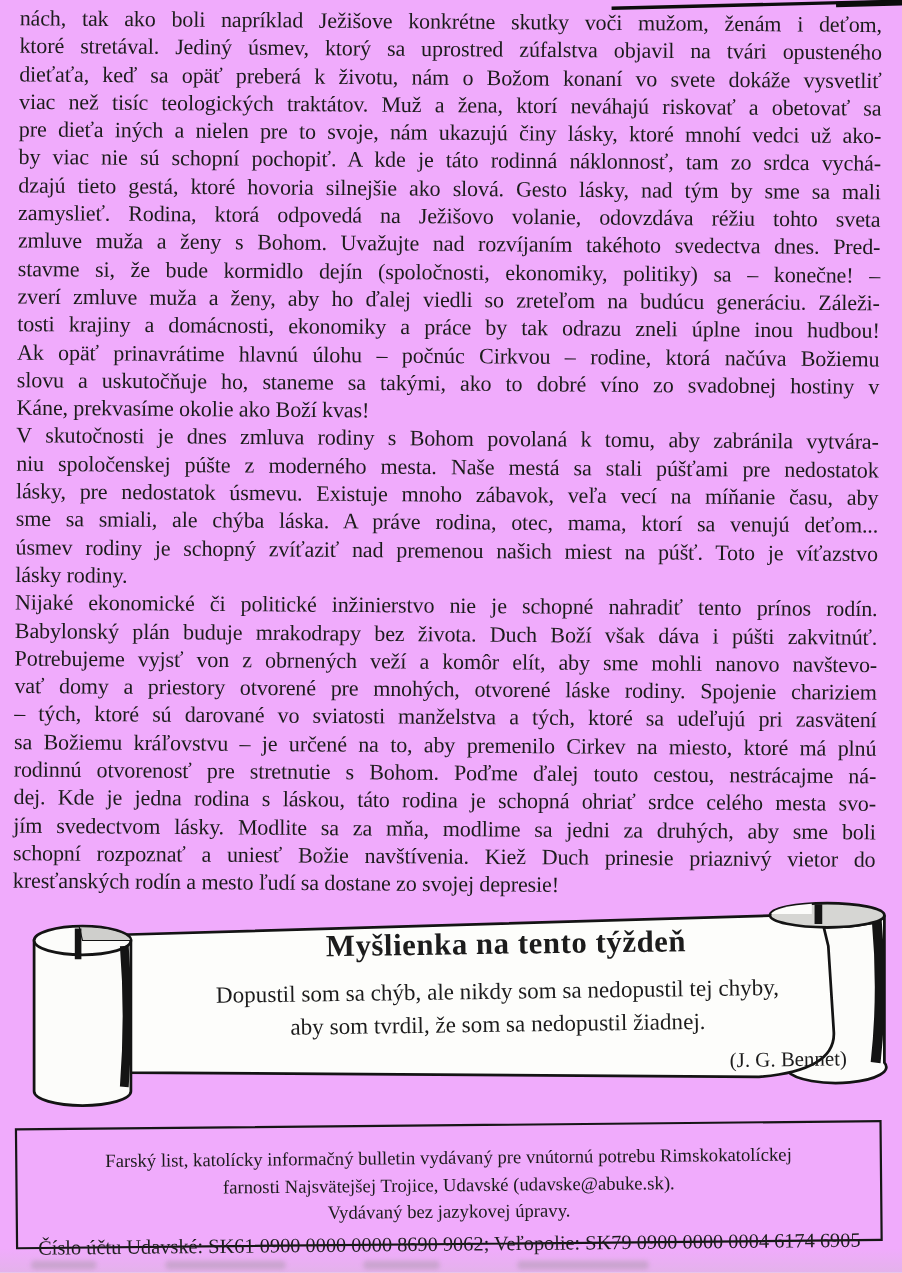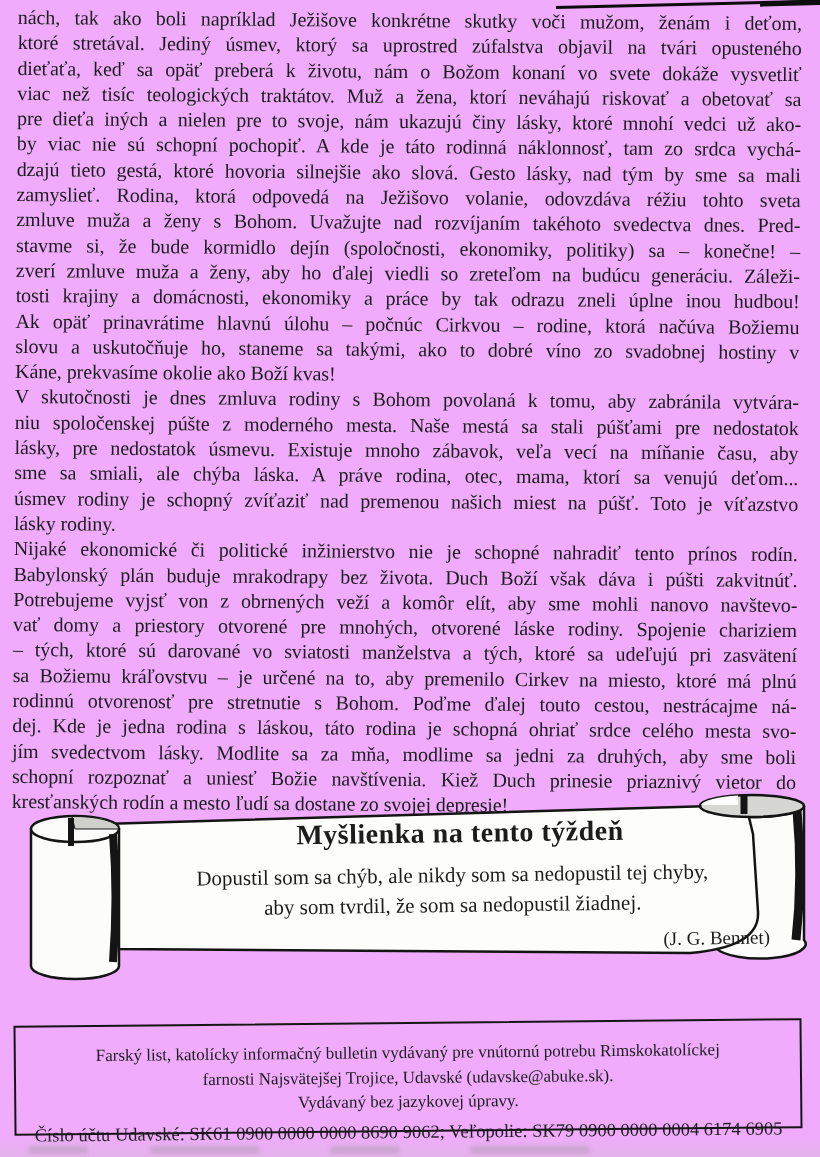--- a/index.html
+++ b/index.html
@@ -15,21 +15,21 @@
     transform:rotate(-1.6deg);transform-origin:right center;}
   
   .body-text{
     position:absolute;left:18px;top:5px;width:784px;
     font-size:20px;line-height:25.3px;letter-spacing:-0.1px;
     transform:rotate(0.45deg);transform-origin:top left;
   }
   .bline{text-align:justify;text-align-last:justify;white-space:nowrap;}
   .bline.short{text-align:left;text-align-last:left;}
   
-  .scroll-wrap{position:absolute;left:0;top:792px;width:820px;height:195px;}
+  .scroll-wrap{position:absolute;left:0;top:818px;width:820px;height:195px;}
   .scroll-wrap svg{position:absolute;left:0;top:0;}
   .scroll-title{
     position:absolute;left:255px;top:25px;width:410px;text-align:center;
     font-size:28px;font-weight:bold;letter-spacing:0.5px;
     transform:rotate(-0.8deg);
   }
   .scroll-quote{
     position:absolute;left:120px;top:68px;width:665px;text-align:center;
     font-size:21px;line-height:30px;transform:rotate(-0.8deg);
   }

